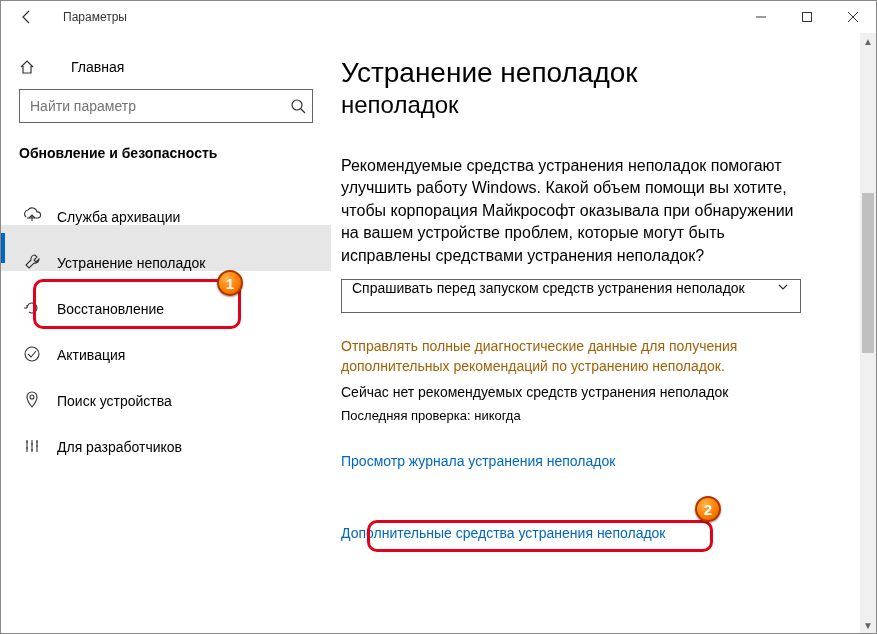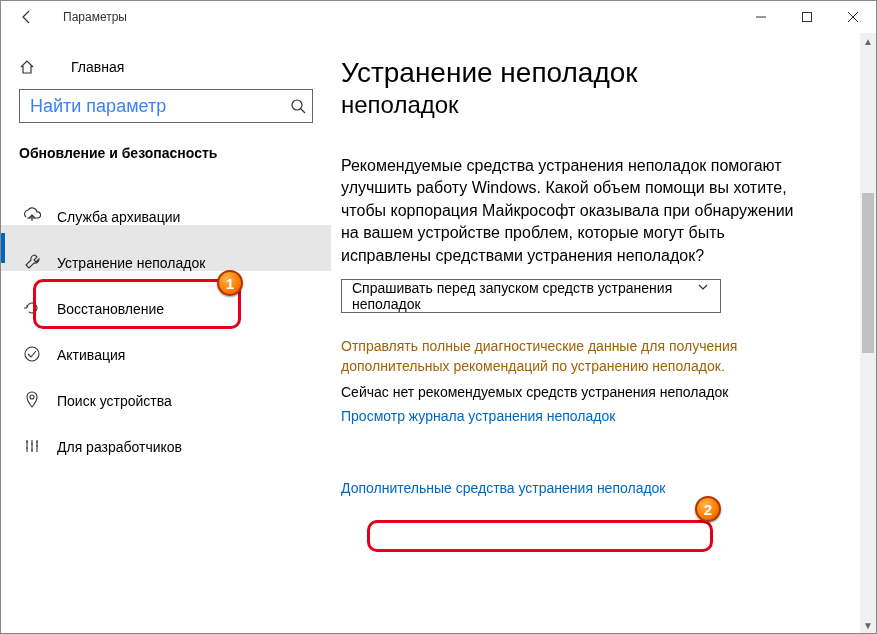--- a/index.html
+++ b/index.html
@@ -59,21 +59,21 @@
   }
   .home-row .icon { position: absolute; left: 18px; }
   .search-box {
     margin: 0 18px 18px 18px;
     height: 34px;
     border: 1px solid #666;
     display: flex; align-items: center;
     padding: 0 6px 0 10px;
     color: #666;
   }
-  .search-box .ph { flex: 1; color: #3b82f6; font-size: 18px; }
+  .search-box .ph { flex: 1; color: #737373; font-size: 14px; }
   .search-box .sicon { width: 16px; height: 16px; }
   .section-title {
     padding: 4px 18px 10px 18px;
     font-weight: 600;
     font-size: 14px;
   }
   .nav-list { padding-top: 8px; }
   .nav-item {
     position: relative;
     display: flex; align-items: flex-end;
@@ -129,21 +129,21 @@
     font-weight: 400;
     margin: 0 0 36px 0;
   }
   .intro {
     font-size: 16px;
     line-height: 1.4;
     margin-bottom: 12px;
     max-width: 470px;
   }
   .select-box {
-    width: 380px;
+    width: 460px;
     height: 34px;
     border: 1px solid #666;
     display: flex; 
     padding: 0 10px;
     font-size: 14px;
     margin-bottom: 24px;
     position: relative;
   }
   .select-box .lbl { flex: 1; }
   .select-box .chev { width: 14px; height: 14px; }
@@ -309,20 +309,21 @@
         <span class="lbl">Спрашивать перед запуском средств устранения неполадок</span>
         <span class="chev">
           <svg width="14" height="14" viewBox="0 0 14 14">
               <path d="M3 5l4 4 4-4" stroke="#333" stroke-width="1.2" fill="none"></path>
             </svg>
         </span>
       </div>
 
       <div class="warn">Отправлять полные диагностические данные для получения дополнительных рекомендаций по устранению неполадок.</div>
       <div class="line">Сейчас нет рекомендуемых средств устранения неполадок</div>
+      <div class="smallline">Последняя проверка: никогда</div>
 
       <div class="link">Просмотр журнала устранения неполадок</div>
       <br>
       <div class="link margintop">Дополнительные средства устранения неполадок</div>
 
       <div class="scrollbar">
         <div class="arrow top">▲</div>
         <div class="thumb"></div>
         <div class="arrow bot">▼</div>
       </div>

